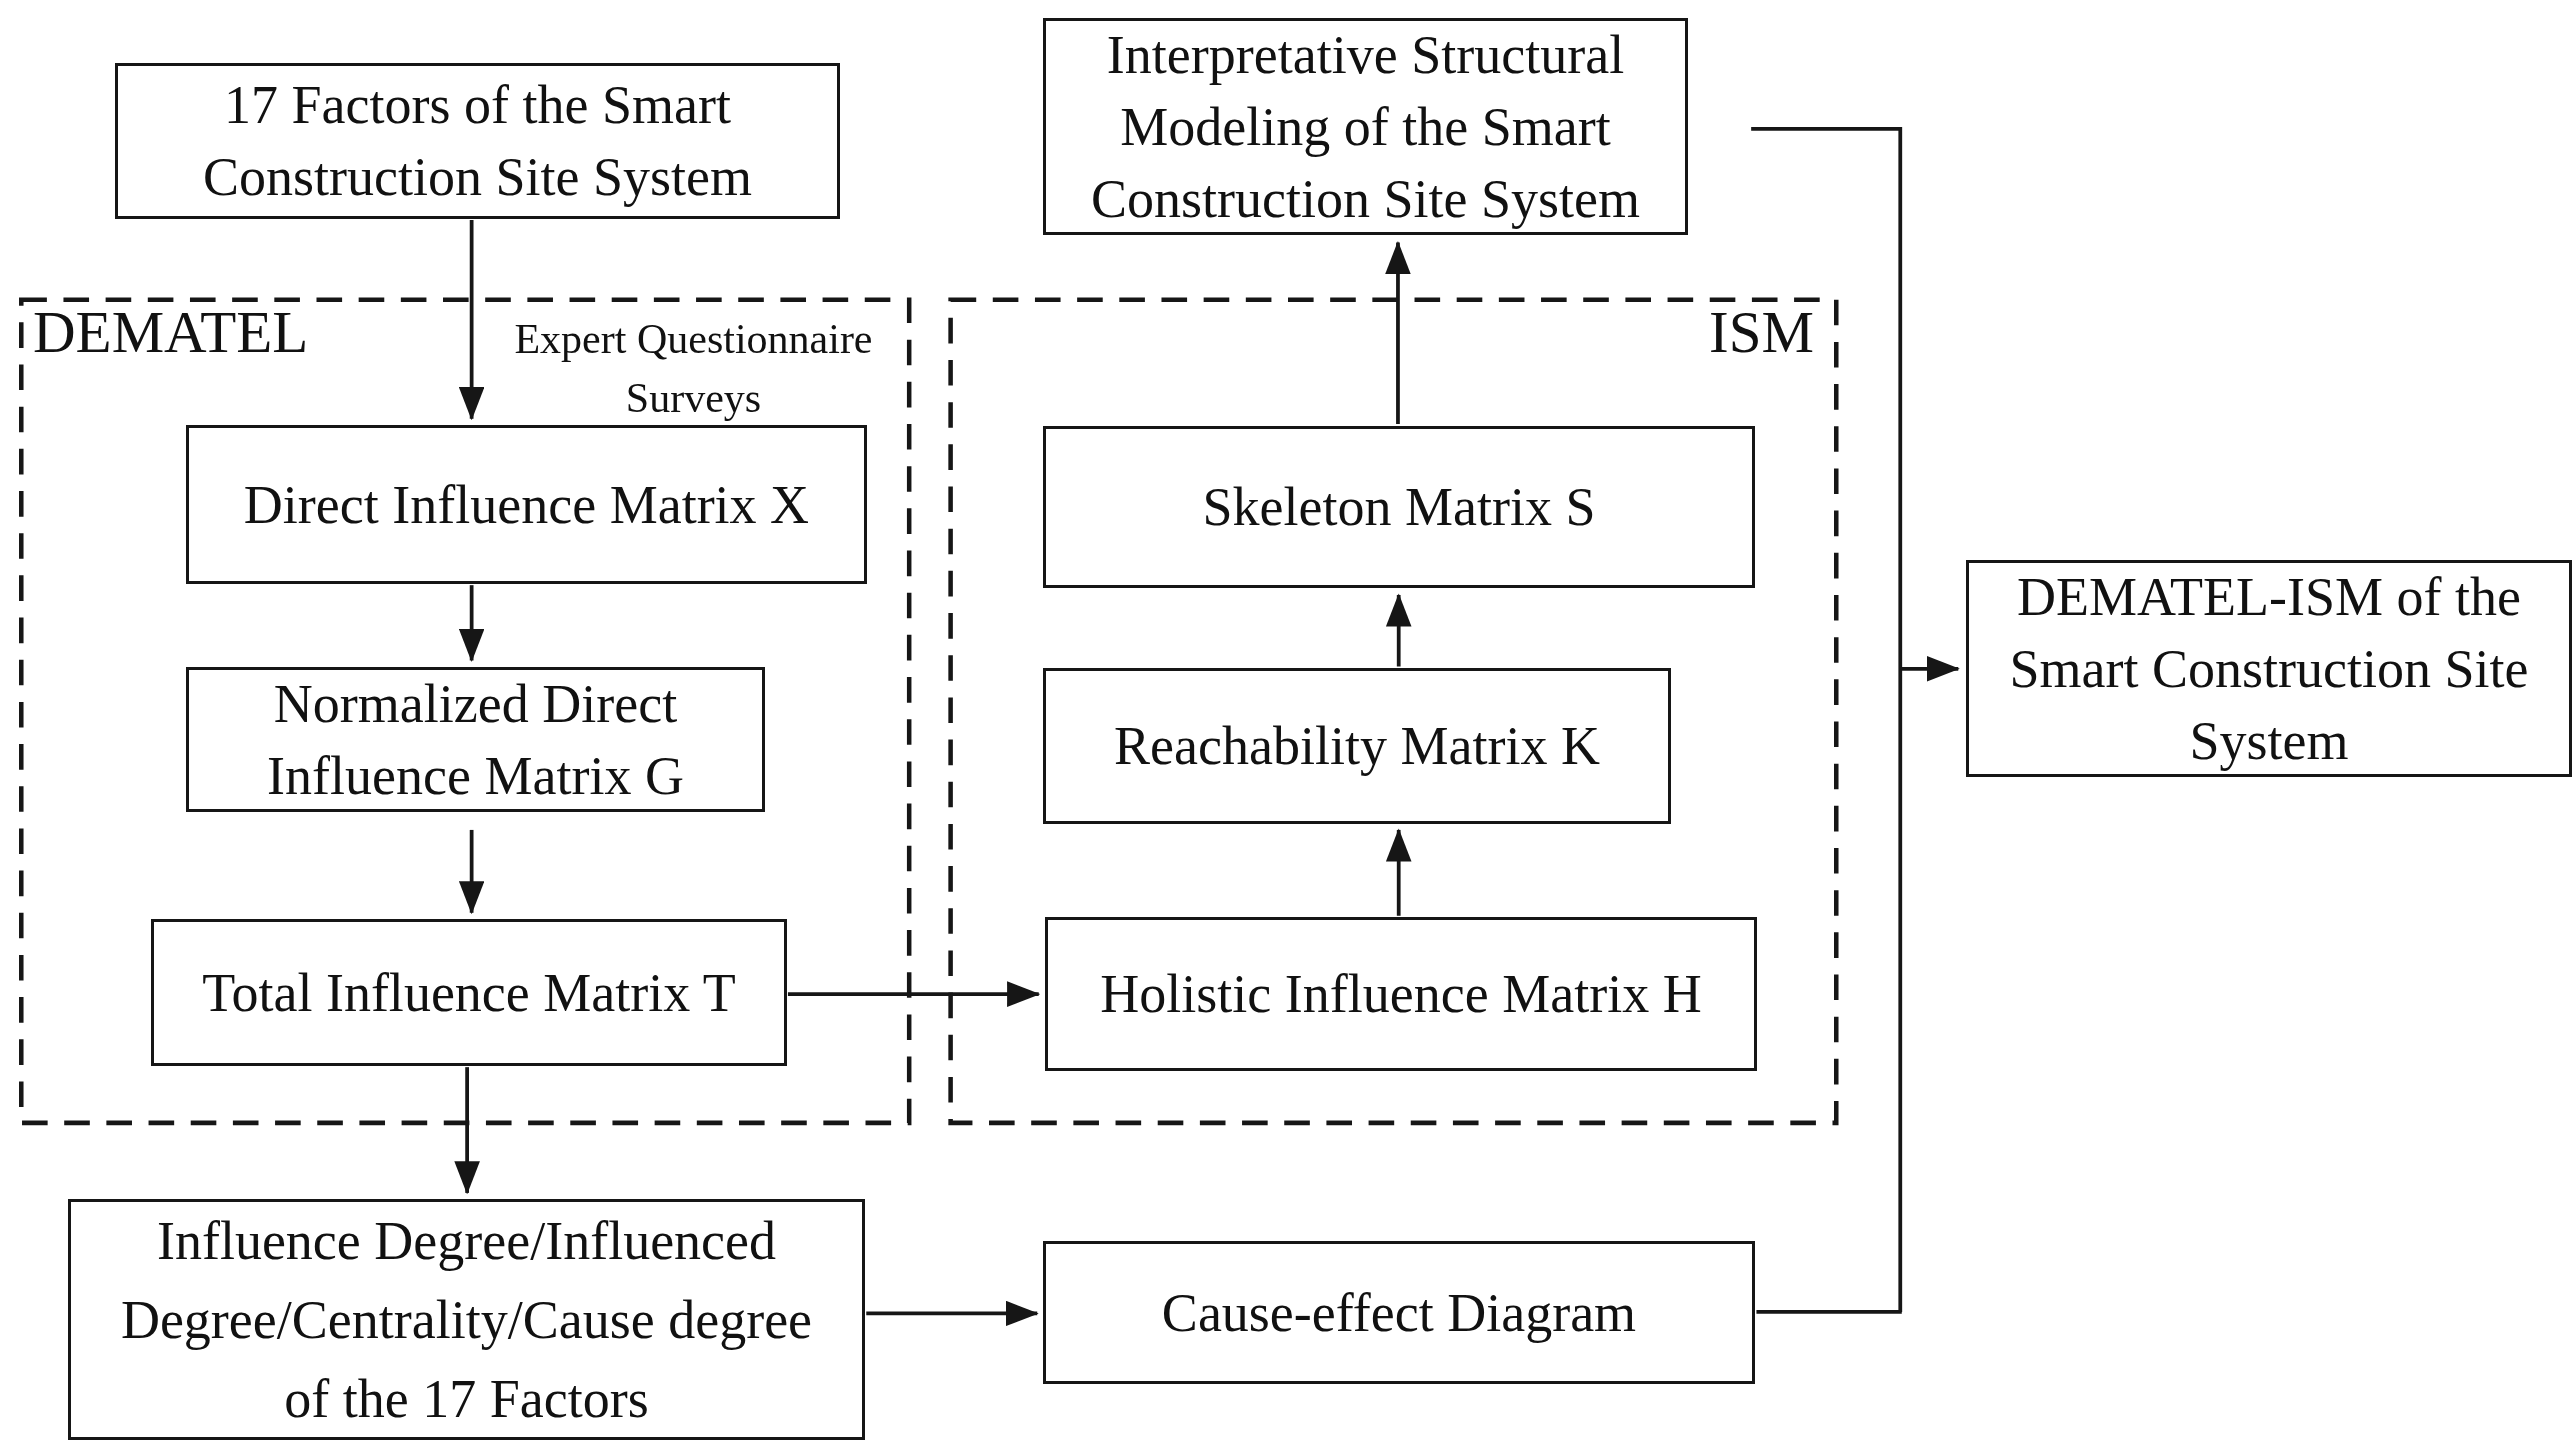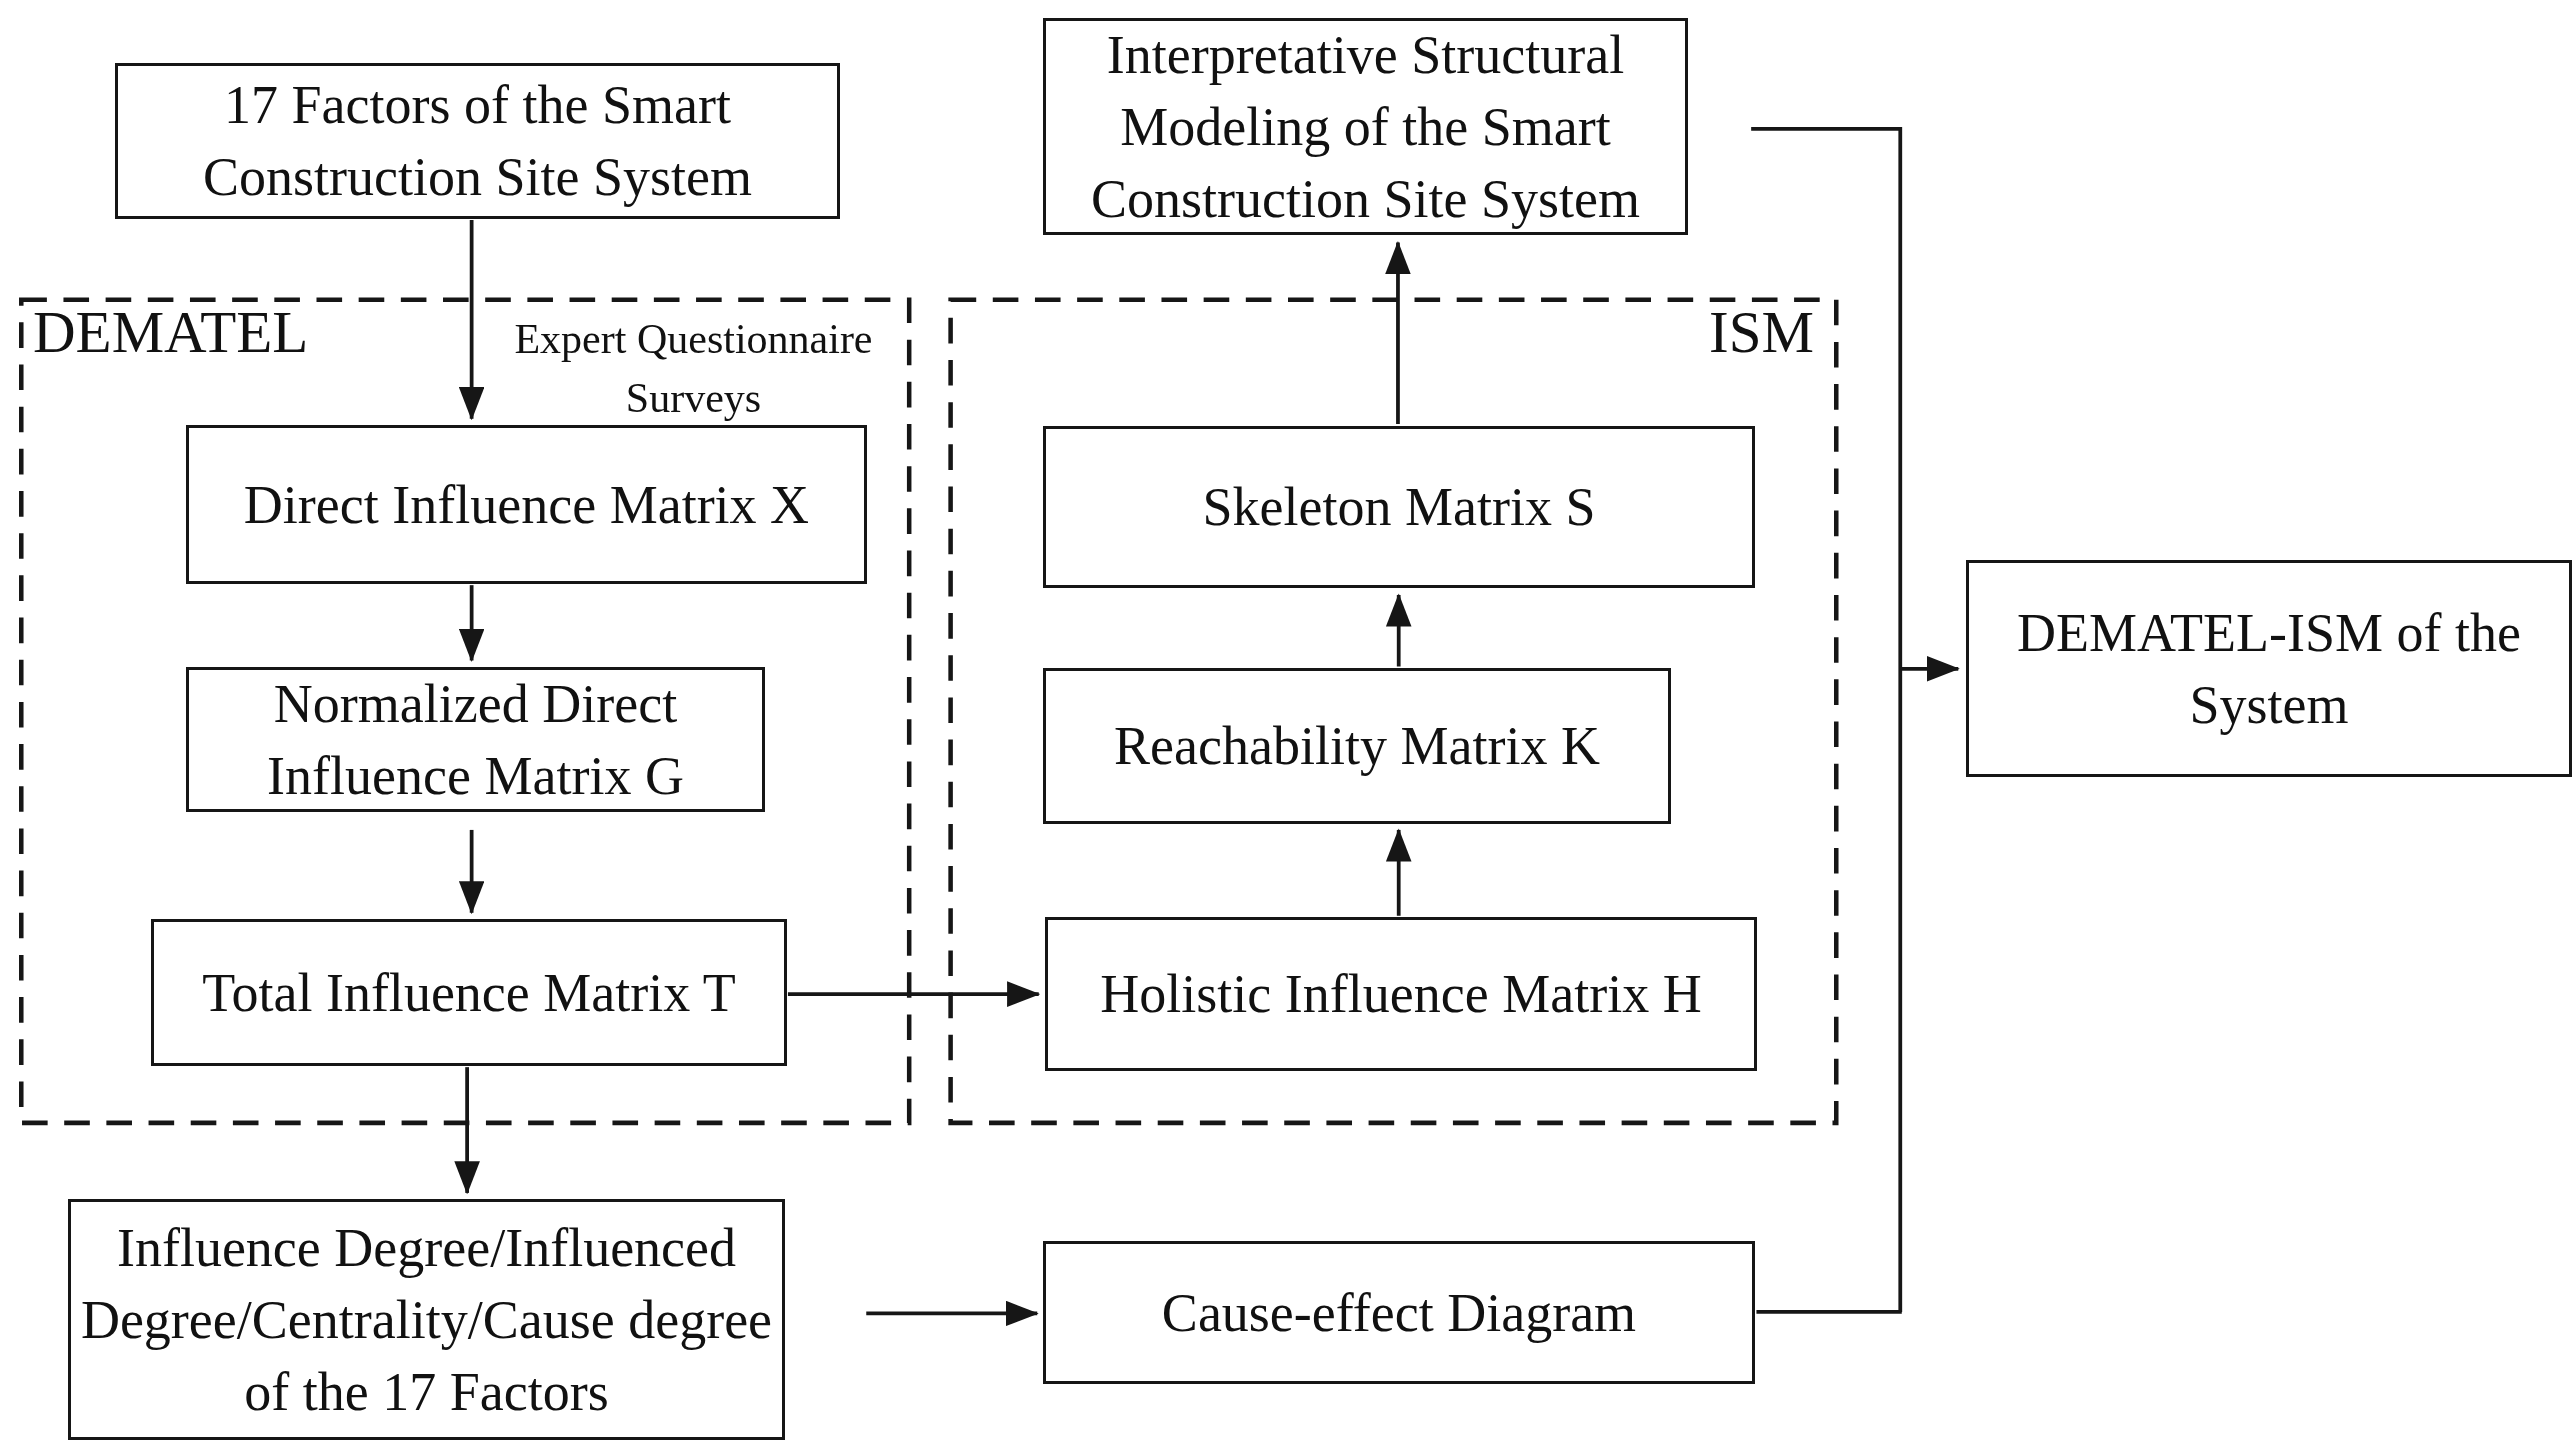--- a/index.html
+++ b/index.html
@@ -51,21 +51,21 @@
   .note .ln {
     font-size: 42px;
     line-height: 59px;
     white-space: nowrap;
   }
   
   #node-factors      { left: 115px;  top: 63px;   width: 725px; height: 156px; }
   #node-direct       { left: 140px;  top: 425px;  width: 681px; height: 159px; margin-left: 46px; }
   #node-normalized   { left: 186px;  top: 667px;  width: 579px; height: 145px; }
   #node-total        { left: 151px;  top: 919px; width: 636px; height: 147px; }
-  #node-degrees      { left: 68px;   top: 1199px; width: 717px; height: 241px; }
+  #node-degrees      { left: 68px;   top: 1199px; width: 797px; height: 241px; gap: 7px; }
   #node-ism-model    { left: 1043px; top: 18px;   width: 645px; height: 217px; }
   #node-skeleton     { left: 1043px; top: 426px;  width: 712px; height: 162px; }
   #node-reachability { left: 1043px; top: 668px;  width: 628px; height: 156px; }
   #node-holistic     { left: 1045px; top: 917px; width: 712px; height: 154px; }
   #node-cause-effect { left: 1043px; top: 1241px; width: 712px; height: 143px; }
   #node-dematel-ism  { left: 1966px; top: 560px;  width: 606px; height: 217px; }
 
   #label-dematel { left: 33px;  top: 301px; }
   #label-ism     { left: 1603px; top: 301px; width: 211px; text-align: right; }
   #note-expert   { left: 475px; top: 310px; width: 437px; }
@@ -149,17 +149,18 @@
   <div class="box" id="node-holistic">
     <div class="ln">Holistic Influence Matrix H</div>
   </div>
 
   <div class="box" id="node-cause-effect">
     <div class="ln">Cause-effect Diagram</div>
   </div>
 
   <div class="box" id="node-dematel-ism">
     <div class="ln">DEMATEL-ISM of the</div>
+    <div class="ln">Smart Construction Site</div>
     <div class="ln">System</div>
   </div>
 
 </div>
 
 
 </body></html>

